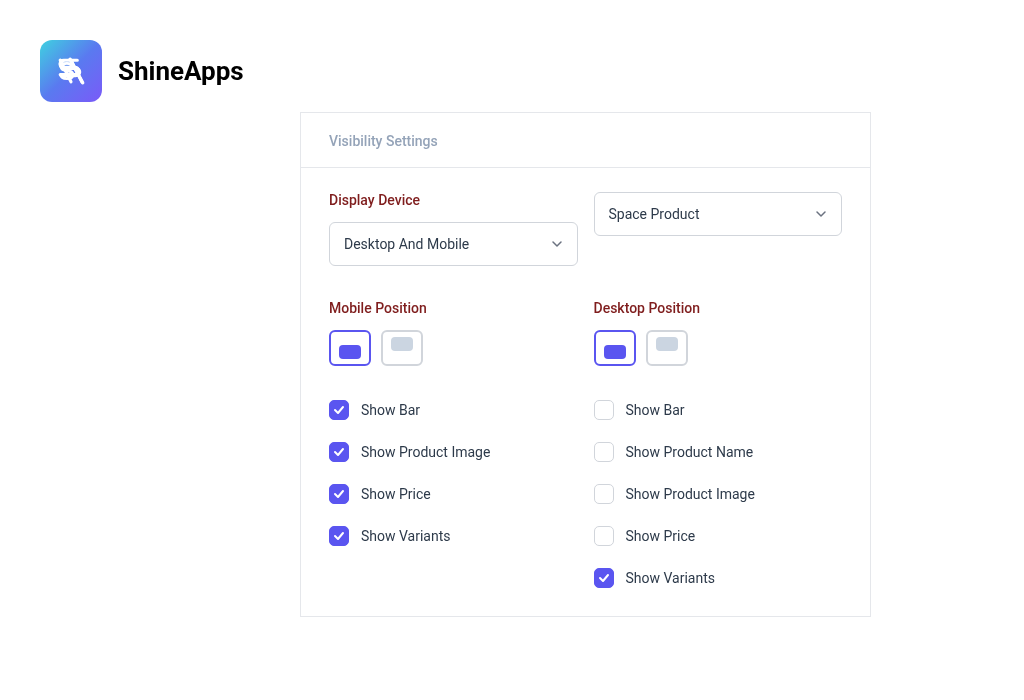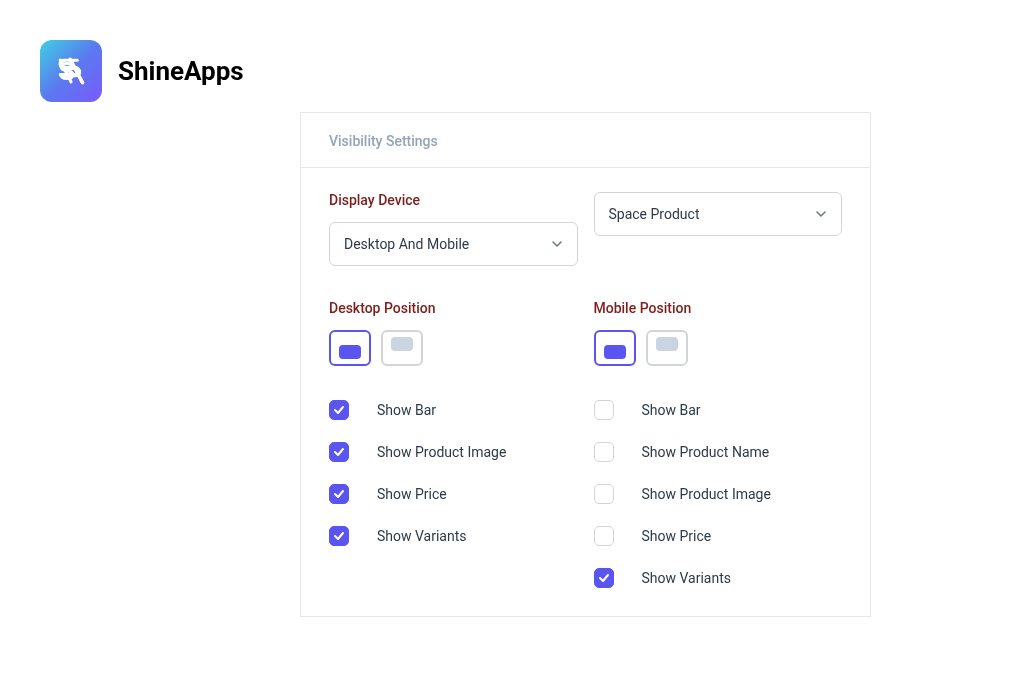--- a/index.html
+++ b/index.html
@@ -113,21 +113,21 @@
     padding-bottom: 0;
   }
   .check-list {
     display: flex;
     flex-direction: column;
     gap: 22px;
   }
   .check-row {
     display: flex;
     align-items: center;
-    gap: 28px;
+    gap: 12px;
     cursor: pointer;
   }
   .checkbox {
     width: 20px;
     height: 20px;
     border-radius: 5px;
     border: 1.5px solid #d1d5db;
     background: #fff;
     display: flex;
     align-items: center;
@@ -189,44 +189,44 @@
         <span class="select-text">Space Product</span>
         <span class="select-chevron">
           <svg width="12" height="12" viewBox="0 0 12 12">
               <path d="M2 4 L6 8 L10 4" stroke="currentColor" stroke-width="1.5" fill="none" stroke-linecap="round" stroke-linejoin="round"></path>
             </svg>
         </span>
       </div>
     </div>
 
     <div>
+      <div class="field-label">Mobile Position</div>
+      <div class="pos-group">
+        <div class="pos-option selected">
+          <div class="pos-pill"></div>
+        </div>
+        <div class="pos-option top-align">
+          <div class="pos-pill"></div>
+        </div>
+      </div>
+    </div>
+
+    <div>
       <div class="field-label">Desktop Position</div>
       <div class="pos-group">
         <div class="pos-option selected">
           <div class="pos-pill"></div>
         </div>
         <div class="pos-option top-align">
           <div class="pos-pill"></div>
         </div>
       </div>
     </div>
 
     <div>
-      <div class="field-label">Mobile Position</div>
-      <div class="pos-group">
-        <div class="pos-option selected">
-          <div class="pos-pill"></div>
-        </div>
-        <div class="pos-option top-align">
-          <div class="pos-pill"></div>
-        </div>
-      </div>
-    </div>
-
-    <div>
       <div class="check-list" id="desktop-list">
           <div class="check-row">
             <div class="checkbox checked">
               <svg viewBox="0 0 12 12">
                 <path d="M2 6 L5 9 L10 3" stroke="#ffffff" stroke-width="2" fill="none" stroke-linecap="round" stroke-linejoin="round"></path>
               </svg>
             </div>
             <div class="check-label">Show Bar</div>
           </div>
           <div class="check-row">

